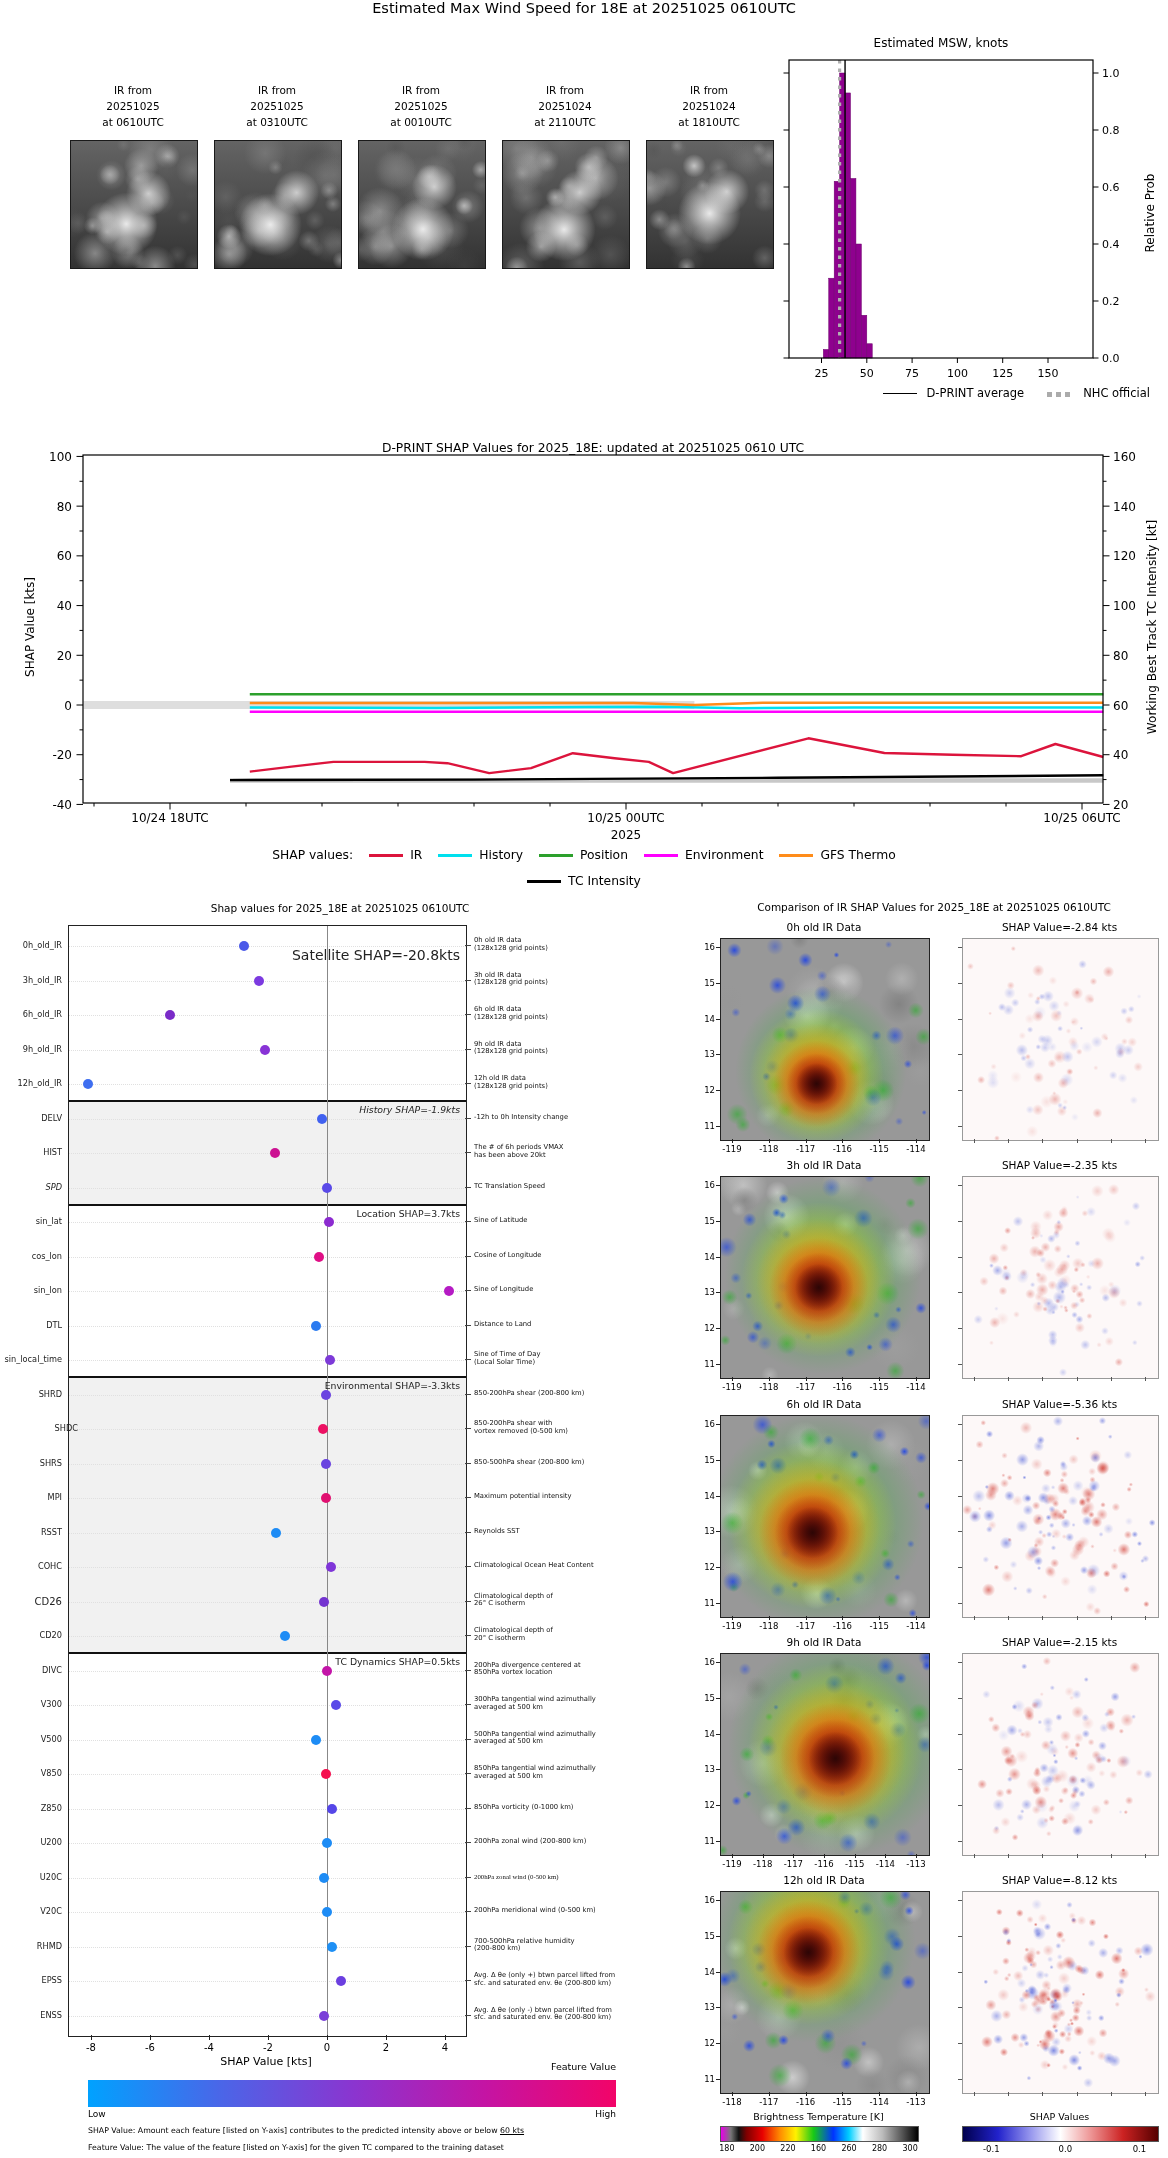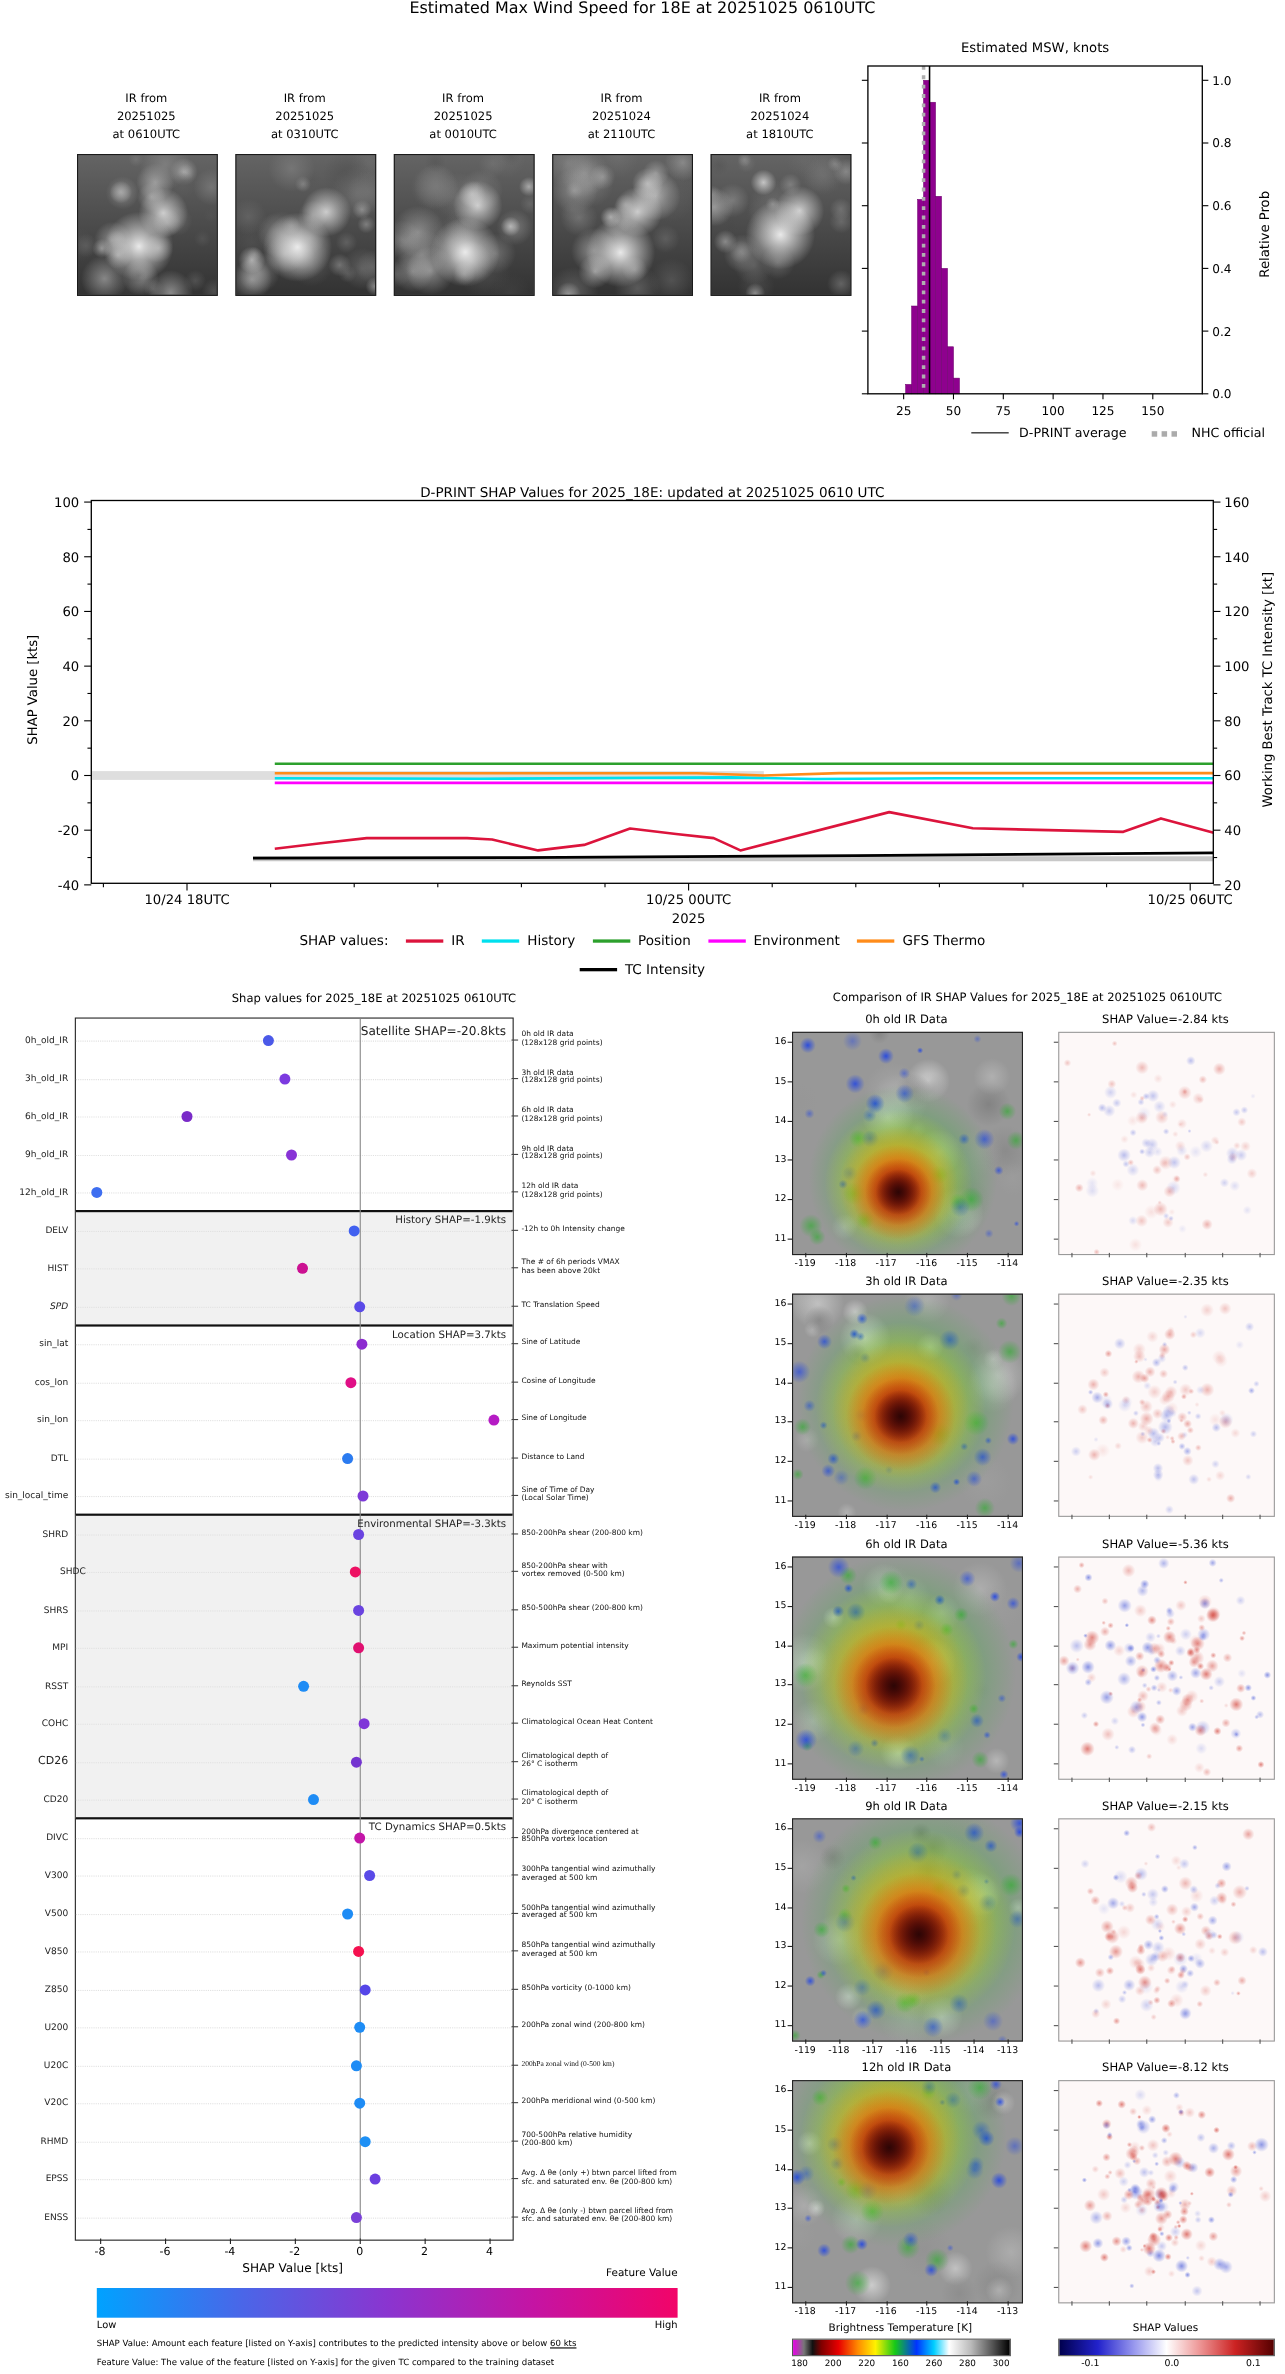--- a/index.html
+++ b/index.html
@@ -255,22 +255,22 @@
         <div style="position: absolute; left: 0px; top: 951.5px; width: 397px; height: 0px; border-top: 1px dotted rgb(224, 224, 224);"></div>
         <div style="position: absolute; left: 0px; top: 986px; width: 397px; height: 0px; border-top: 1px dotted rgb(224, 224, 224);"></div>
         <div style="position: absolute; left: 0px; top: 1020.5px; width: 397px; height: 0px; border-top: 1px dotted rgb(224, 224, 224);"></div>
         <div style="position: absolute; left: 0px; top: 1055px; width: 397px; height: 0px; border-top: 1px dotted rgb(224, 224, 224);"></div>
         <div style="position: absolute; left: 0px; top: 1089.5px; width: 397px; height: 0px; border-top: 1px dotted rgb(224, 224, 224);"></div>
         <div style="position: absolute; left: 0px; top: 174.2px; width: 397px; height: 2px; background: rgb(17, 17, 17);"></div>
         <div style="position: absolute; left: 0px; top: 277.8px; width: 397px; height: 2px; background: rgb(17, 17, 17);"></div>
         <div style="position: absolute; left: 0px; top: 450.3px; width: 397px; height: 2px; background: rgb(17, 17, 17);"></div>
         <div style="position: absolute; left: 0px; top: 726.3px; width: 397px; height: 2px; background: rgb(17, 17, 17);"></div>
         <div style="position: absolute; left: 258px; top: 0px; width: 1px; height: 1110px; background: rgb(136, 136, 136);"></div>
-        <div style="position: absolute; left: 0px; top: 5px; width: 391px; text-align: right; font-size: 11px; color: rgb(34, 34, 34);">Satellite SHAP=-20.8kts</div>
-        <div style="position: absolute; left: 0px; top: 178.2px; width: 391px; text-align: right; font-size: 9.3px; color: rgb(34, 34, 34);">History SHAP=-1.9kts</div>
+        <div style="position: absolute; left: 0px; top: 21px; width: 391px; text-align: right; font-size: 14px; color: rgb(34, 34, 34);">Satellite SHAP=-20.8kts</div>
+        <div style="position: absolute; left: 0px; top: 178.2px; width: 391px; text-align: right; font-size: 9.3px; color: rgb(34, 34, 34); font-style: italic;">History SHAP=-1.9kts</div>
         <div style="position: absolute; left: 0px; top: 281.8px; width: 391px; text-align: right; font-size: 9.3px; color: rgb(34, 34, 34);">Location SHAP=3.7kts</div>
         <div style="position: absolute; left: 0px; top: 454.3px; width: 391px; text-align: right; font-size: 9.3px; color: rgb(34, 34, 34);">Environmental SHAP=-3.3kts</div>
         <div style="position: absolute; left: 0px; top: 730.3px; width: 391px; text-align: right; font-size: 9.3px; color: rgb(34, 34, 34);">TC Dynamics SHAP=0.5kts</div>
         <div style="position: absolute; left: 170.22px; top: 15px; width: 10px; height: 10px; border-radius: 50%; background: rgb(75, 89, 232);"></div>
         <div style="position: absolute; left: 184.675px; top: 49.5px; width: 10px; height: 10px; border-radius: 50%; background: rgb(124, 58, 224);"></div>
         <div style="position: absolute; left: 95.88px; top: 84px; width: 10px; height: 10px; border-radius: 50%; background: rgb(122, 43, 200);"></div>
         <div style="position: absolute; left: 190.575px; top: 118.5px; width: 10px; height: 10px; border-radius: 50%; background: rgb(136, 51, 214);"></div>
         <div style="position: absolute; left: 14.46px; top: 153px; width: 10px; height: 10px; border-radius: 50%; background: rgb(62, 110, 240);"></div>
         <div style="position: absolute; left: 248.1px; top: 187.5px; width: 10px; height: 10px; border-radius: 50%; background: rgb(65, 97, 240);"></div>
         <div style="position: absolute; left: 200.9px; top: 222px; width: 10px; height: 10px; border-radius: 50%; background: rgb(204, 17, 146);"></div>

